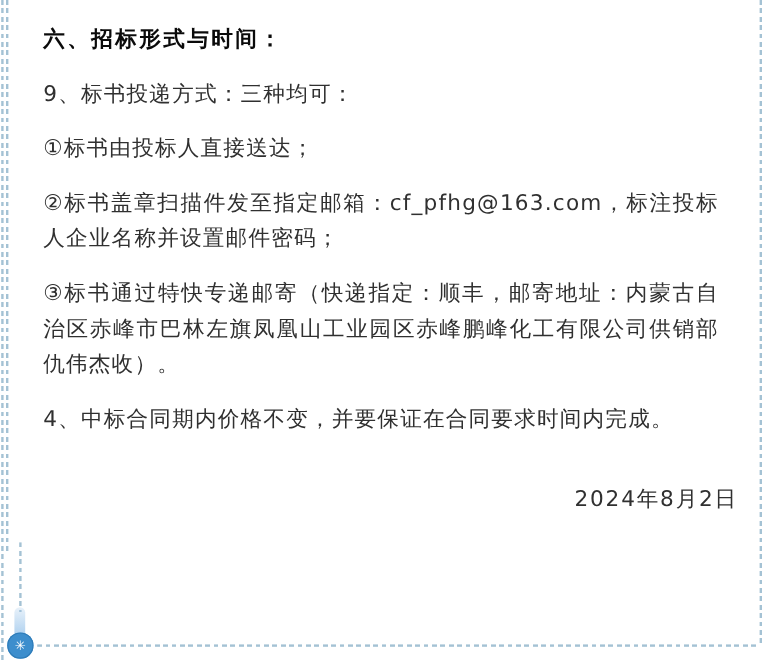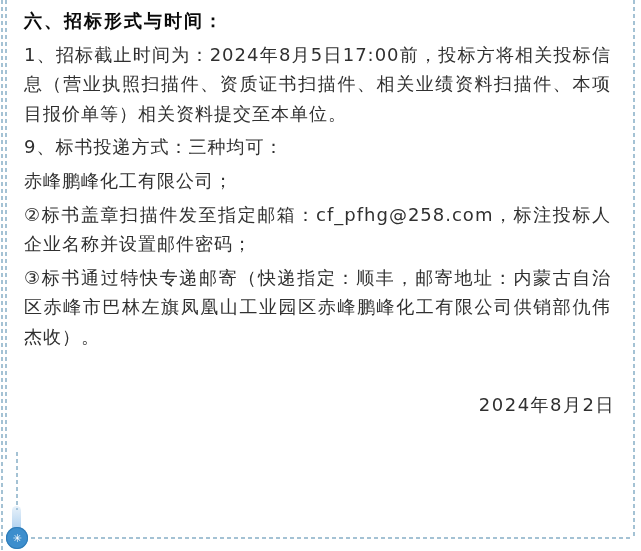--- a/index.html
+++ b/index.html
@@ -26,21 +26,21 @@
     right: 26px;
     top: 2px;
     color: #303030;
     font-size: 18px;
     line-height: 29.6px;
     letter-spacing: 1px;
     text-align: justify;
     text-justify: inter-character;
   }
   .doc-text p {
-    margin: 4px;
+    margin: 16px;
     padding: 0;
   }
   .doc-text p.heading {
     font-weight: 700;
     color: #0a0a0a;
     letter-spacing: 2px;
   }
   .signoff {
     margin-top: 38px;
     text-align: right;
@@ -99,25 +99,25 @@
 <div class="page">
 
   <div class="dash-v dash-left-outer"></div>
   <div class="dash-v dash-left-inner"></div>
   <div class="dash-v dash-right"></div>
   <div class="dash-h dash-bottom"></div>
   <div class="dash-v dash-handle-stem-line"></div>
 
   <div class="doc-text">
     <p class="heading">六、招标形式与时间：</p>
-    <p class="paragraph">1、招标截止时间为：2024年8月5日17:00前，投标方将相关投标信息（营业执照扫描件、资质证书扫描件、相关业绩资料扫描件、本项目报价单等）相关资料提交至本单位。</p>
     <p class="paragraph">9、标书投递方式：三种均可：</p>
-    <p class="paragraph">赤峰鹏峰化工有限公司；</p>
-    <p class="paragraph">②标书盖章扫描件发至指定邮箱：cf_pfhg@258.com，标注投标人企业名称并设置邮件密码；</p>
+    <p class="paragraph">①标书由投标人直接送达；</p>
+    <p class="paragraph">②标书盖章扫描件发至指定邮箱：cf_pfhg@163.com，标注投标人企业名称并设置邮件密码；</p>
     <p class="paragraph">③标书通过特快专递邮寄（快递指定：顺丰，邮寄地址：内蒙古自治区赤峰市巴林左旗凤凰山工业园区赤峰鹏峰化工有限公司供销部仇伟杰收）。</p>
+    <p class="paragraph">4、中标合同期内价格不变，并要保证在合同要求时间内完成。</p>
 
     <div class="signoff">
       <div>2024年8月2日</div>
     </div>
   </div>
 
   <div class="handle-stem"></div>
   <div class="handle-circle">
     <span>✳</span>
   </div>

